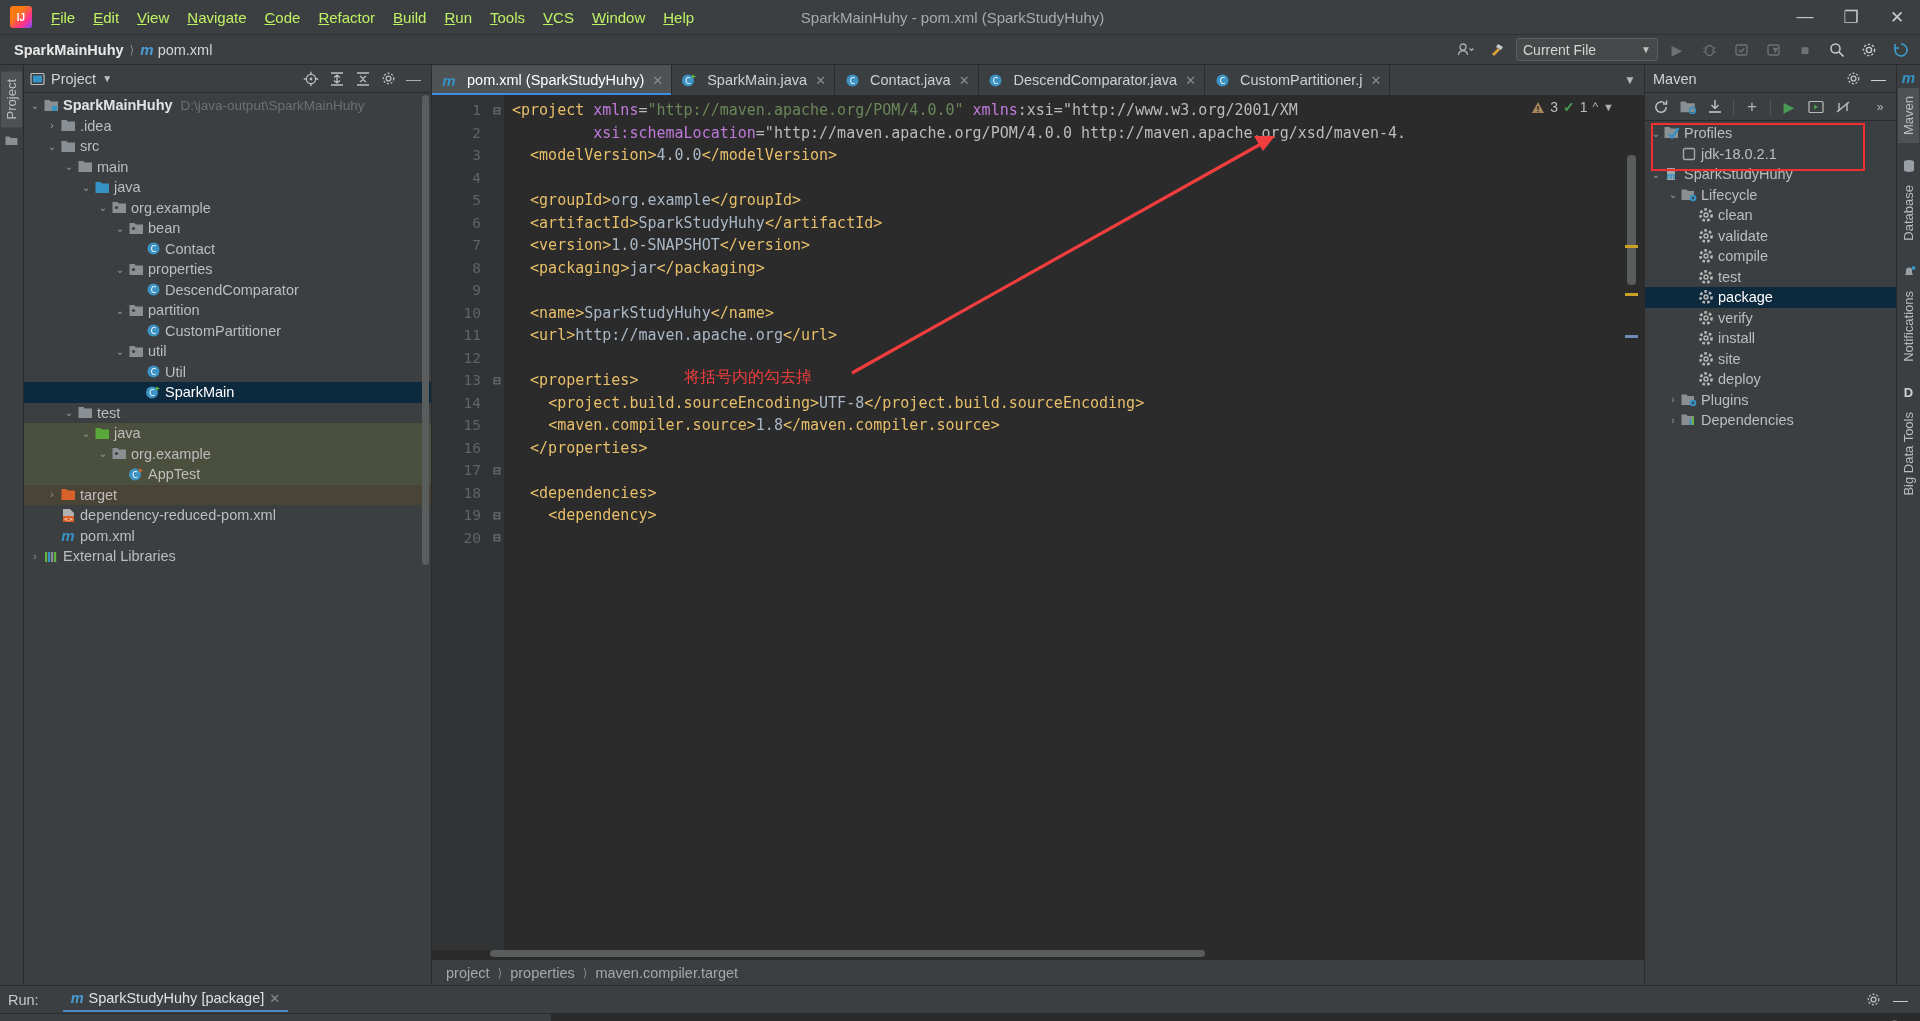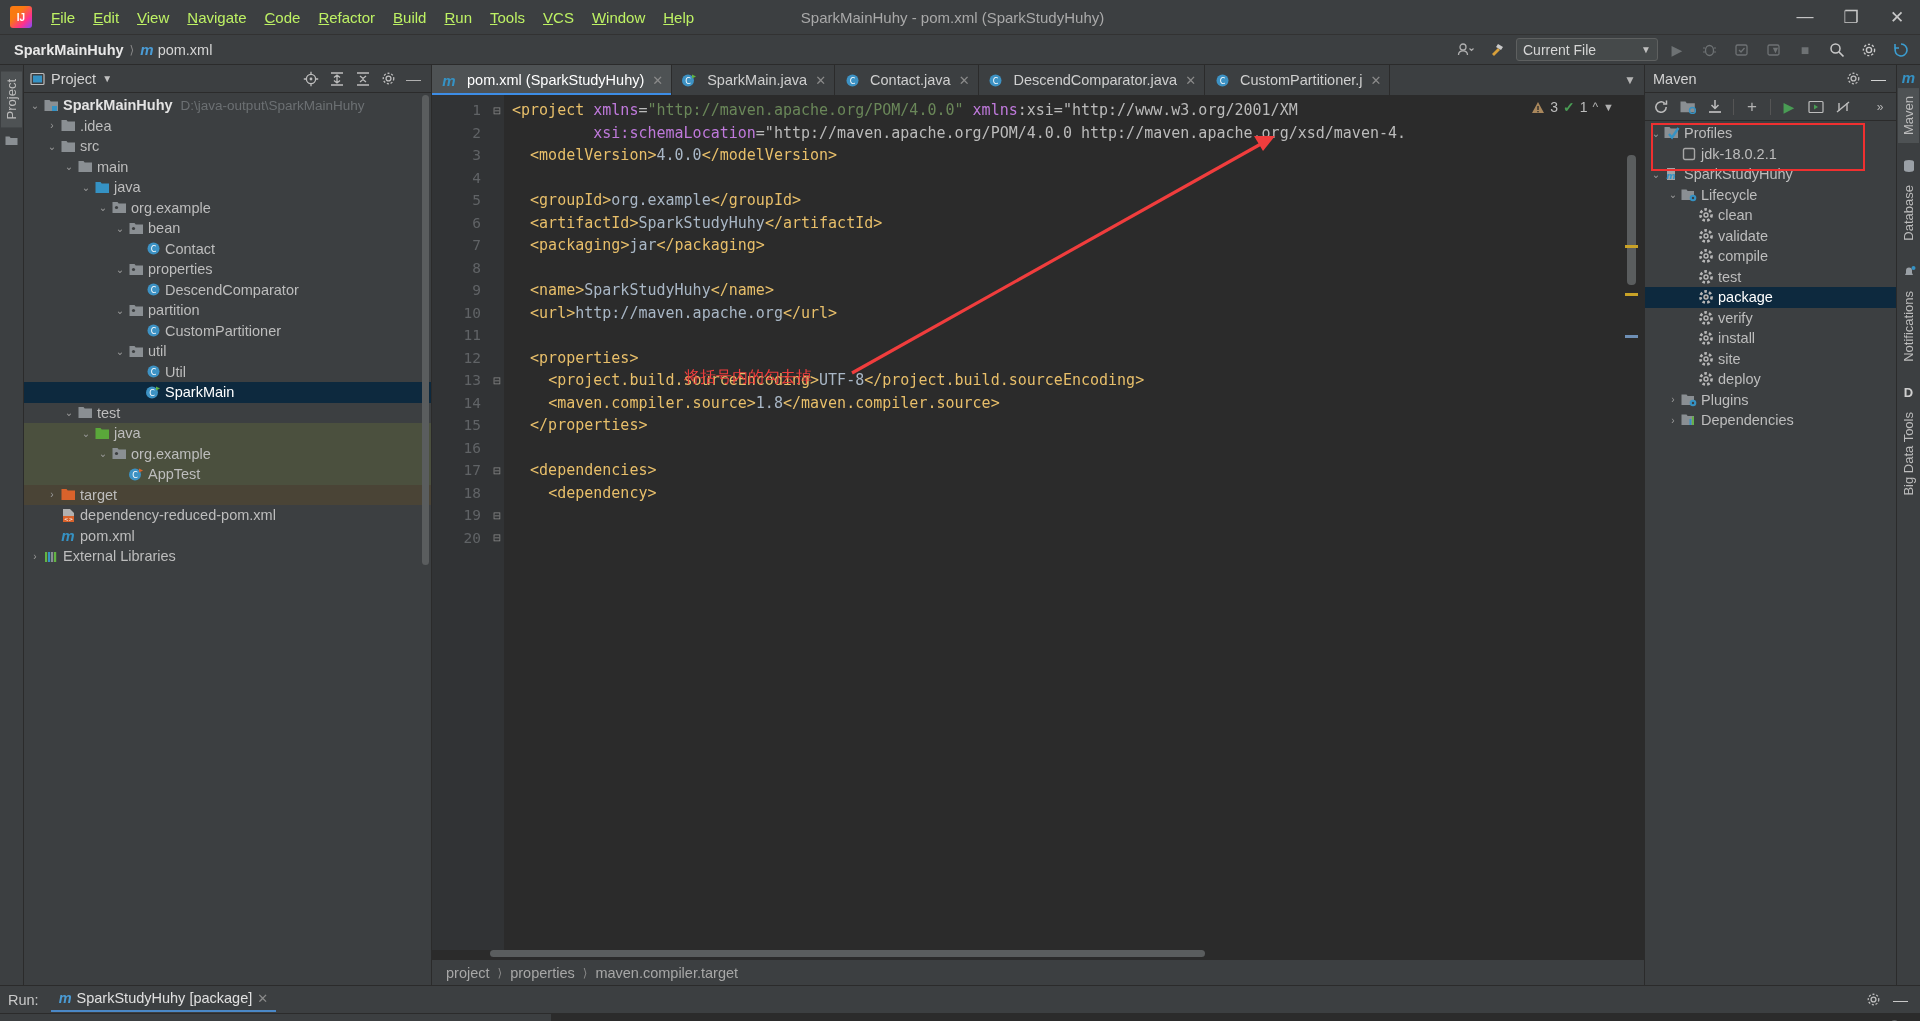--- a/index.html
+++ b/index.html
@@ -118,21 +118,21 @@
   #maventools { height:28px;display:flex;align-items:center;gap:3px;padding:0 4px;border-bottom:1px solid #2b2b2b;color:#b4b4b4; }
   .mtb { width:24px;height:22px;display:flex;align-items:center;justify-content:center;font-size:13px; }
   #maventree { flex:1;position:relative;font-size:14.5px;padding-top:2px;overflow:hidden; }
   #redbox { position:absolute;border:2px solid #f03030;pointer-events:none; }
 
   
   #rightstrip { width:24px;background:#3c3f41;border-left:1px solid #2b2b2b;display:flex;flex-direction:column;align-items:center;padding-top:4px;flex-shrink:0; }
 
   
   #runpanel { height:244px;background:#3c3f41;display:flex;flex-direction:column;border-top:1px solid #2b2b2b; }
-  #runhead { height:28px;display:flex;align-items:center;gap:12px;padding:0 8px;border-bottom:1px solid #2b2b2b;font-size:14.5px;color:#c9c9c9;position:relative; }
+  #runhead { height:28px;display:flex;align-items:center;gap:24px;padding:0 8px;border-bottom:1px solid #2b2b2b;font-size:14.5px;color:#c9c9c9;position:relative; }
   .runtab { display:flex;align-items:center;gap:5px;padding:3px 8px 4px;border-bottom:2px solid #4a88c7;color:#e0e0e0; }
   #runbody { flex:1;display:flex;min-height:0; }
   #runstrip { width:30px;background:#3c3f41;display:flex;flex-direction:column;align-items:center;padding-top:4px;gap:8px;flex-shrink:0;color:#b0b0b0; }
   #runtree { width:522px;background:#3c3f41;flex-shrink:0;padding-top:4px;position:relative;overflow:hidden;border-right:1px solid #2b2b2b; }
   .rrow { height:20px;display:flex;align-items:center;white-space:nowrap;font-size:14px;color:#c2c2c2;padding-left:4px;position:relative; }
   .rtime { position:absolute;right:6px;color:#8a8a8a;font-size:13.5px; }
   #console { flex:1;background:#2b2b2b;padding:6px 0 0 8px;overflow:hidden;position:relative;min-width:0; }
   .conl { height:22.5px;line-height:22.5px;white-space:pre;color:#a9b7c6;font-size:15px; }
   #conscroll { position:absolute;right:22px;top:6px;width:7px;height:190px;background:#5a5d5e;border-radius:4px; }
   #conbtns { position:absolute;right:2px;top:4px;display:flex;flex-direction:column;gap:6px; }
@@ -636,20 +636,21 @@
           <div class="foldmark">⊟</div>
           <div class="foldmark">⊟</div>
         </div>
       <div id="code">
           <div class="cl mono"><span class="t-tag">&lt;project</span> <span class="t-ns">xmlns</span>=<span class="t-str">"http://maven.apache.org/POM/4.0.0"</span> <span class="t-ns">xmlns</span>:xsi="http://www.w3.org/2001/XM</div>
           <div class="cl mono">         <span class="t-ns">xsi:schemaLocation</span>="http://maven.apache.org/POM/4.0.0 http://maven.apache.org/xsd/maven-4.</div>
           <div class="cl mono">  <span class="t-tag">&lt;modelVersion</span><span class="t-tag">&gt;</span><span class="t-txt">4.0.0</span><span class="t-tag">&lt;/modelVersion</span><span class="t-tag">&gt;</span></div>
           <div class="cl mono"></div>
           <div class="cl mono">  <span class="t-tag">&lt;groupId</span><span class="t-tag">&gt;</span><span class="t-txt">org.example</span><span class="t-tag">&lt;/groupId</span><span class="t-tag">&gt;</span></div>
           <div class="cl mono">  <span class="t-tag">&lt;artifactId</span><span class="t-tag">&gt;</span><span class="t-txt">SparkStudyHuhy</span><span class="t-tag">&lt;/artifactId</span><span class="t-tag">&gt;</span></div>
+          <div class="cl mono">  <span class="t-tag">&lt;version</span><span class="t-tag">&gt;</span><span class="t-txt">1.0-SNAPSHOT</span><span class="t-tag">&lt;/version</span><span class="t-tag">&gt;</span></div>
           <div class="cl mono">  <span class="t-tag">&lt;packaging</span><span class="t-tag">&gt;</span><span class="t-txt">jar</span><span class="t-tag">&lt;/packaging</span><span class="t-tag">&gt;</span></div>
           <div class="cl mono"></div>
           <div class="cl mono">  <span class="t-tag">&lt;name</span><span class="t-tag">&gt;</span><span class="t-txt">SparkStudyHuhy</span><span class="t-tag">&lt;/name</span><span class="t-tag">&gt;</span></div>
           <div class="cl mono">  <span class="t-tag">&lt;url</span><span class="t-tag">&gt;</span><span class="t-txt">http://maven.apache.org</span><span class="t-tag">&lt;/url</span><span class="t-tag">&gt;</span></div>
           <div class="cl mono"></div>
           <div class="cl mono">  <span class="t-tag">&lt;properties</span><span class="t-tag">&gt;</span></div>
           <div class="cl mono">    <span class="t-tag">&lt;project.build.sourceEncoding</span><span class="t-tag">&gt;</span><span class="t-txt">UTF-8</span><span class="t-tag">&lt;/project.build.sourceEncoding</span><span class="t-tag">&gt;</span></div>
           <div class="cl mono">    <span class="t-tag">&lt;maven.compiler.source</span><span class="t-tag">&gt;</span><span class="t-txt">1.8</span><span class="t-tag">&lt;/maven.compiler.source</span><span class="t-tag">&gt;</span></div>
           <div class="cl mono">  <span class="t-tag">&lt;/properties</span><span class="t-tag">&gt;</span></div>
           <div class="cl mono"></div>

